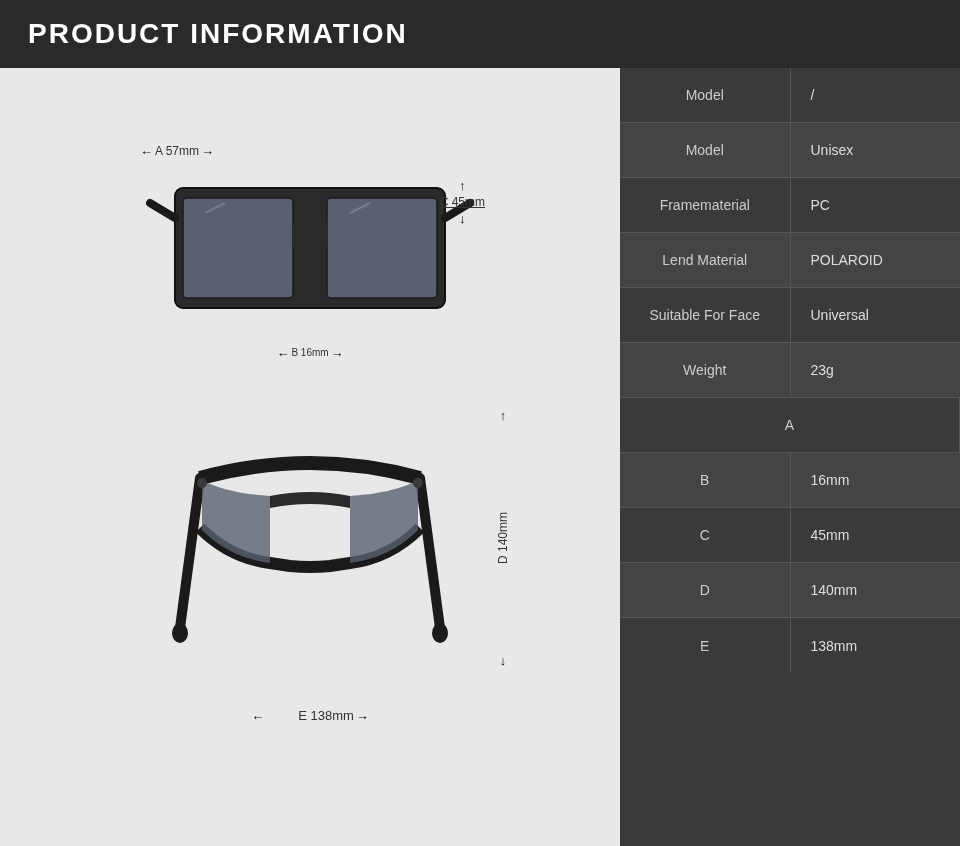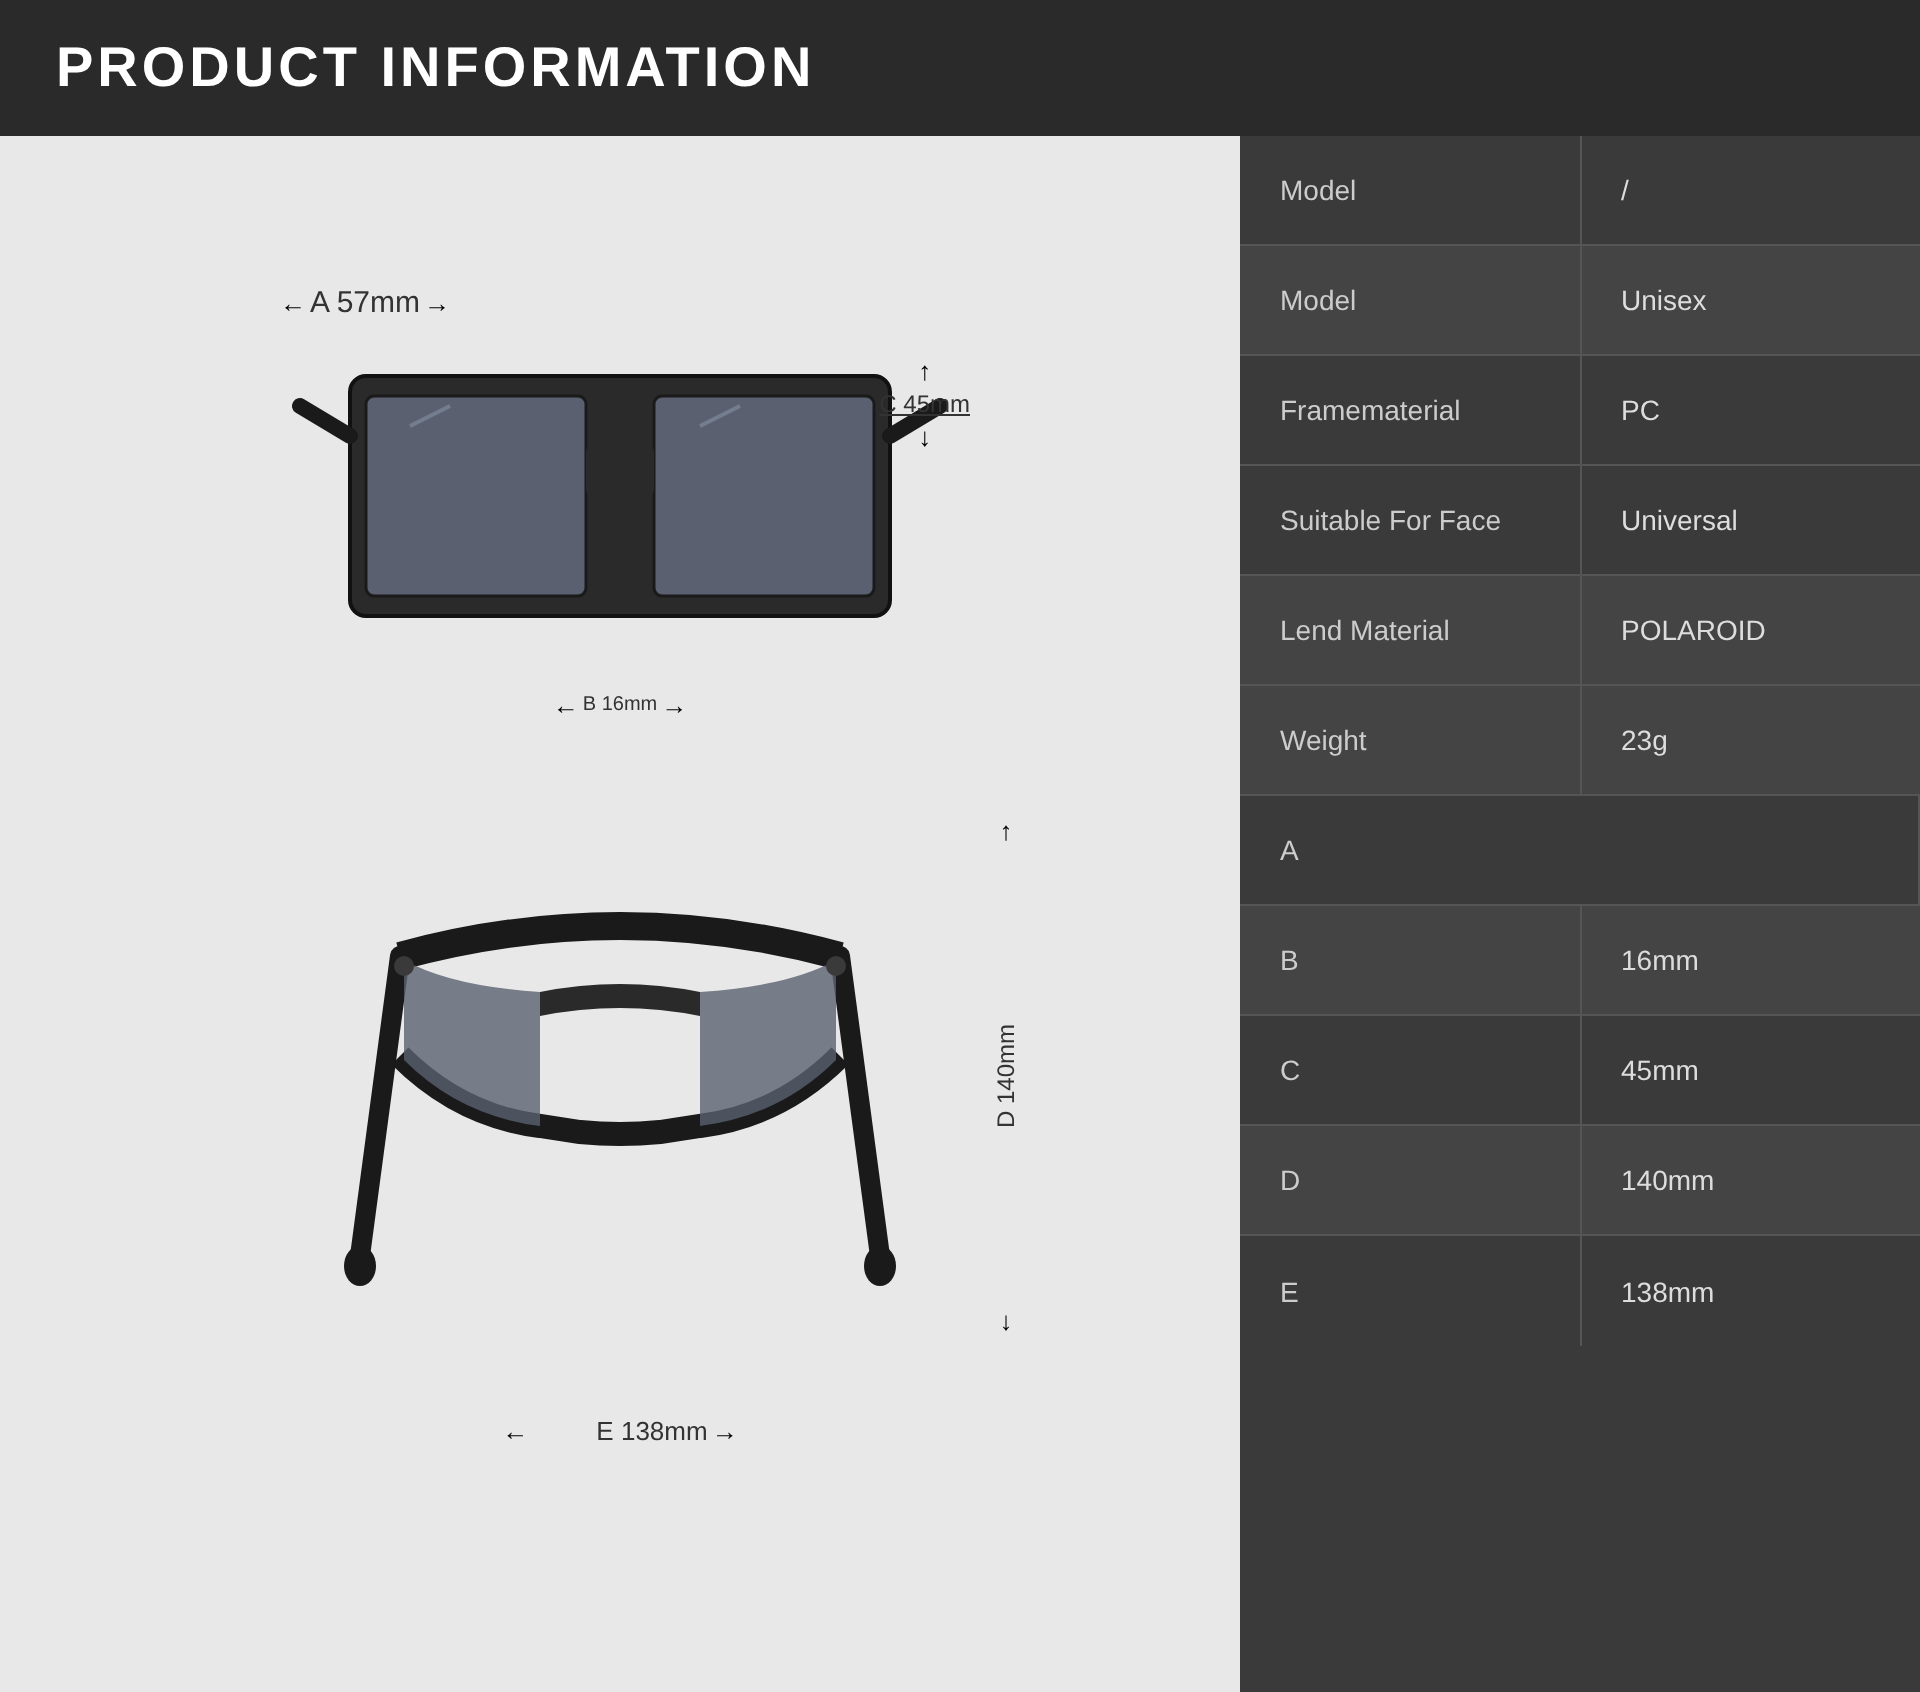--- a/index.html
+++ b/index.html
@@ -81,20 +81,21 @@
       border-bottom: none;
     }
     .spec-row.alt {
       background: #444;
     }
     .spec-key {
       flex: 1;
       padding: 12px 20px;
       color: #ccc;
       font-size: 14px;
+      text-align: center;
     }
     .spec-val {
       flex: 1;
       padding: 12px 20px;
       color: #ddd;
       font-size: 14px;
       text-align: left;
     }
     .divider-line {
       width: 1px;
@@ -112,21 +113,21 @@
   </div>
 
   <div class="content">
 
     <div class="left-panel">
 
       <div class="top-glasses-area">
 
         <div style="position:absolute; top:55px; left:60px; display:flex; align-items:center; gap:2px;">
           <span style="font-size:13px;">←</span>
-          <span style="font-size:15px; color:#333;">A 57mm</span>
+          <span style="font-size:12px; color:#333;">A 57mm</span>
           <span style="font-size:13px;">→</span>
         </div>
 
         <svg width="330" height="200" viewBox="0 0 330 200" style="margin-top:20px;">
 
           <rect x="30" y="40" width="270" height="120" rx="8" ry="8" fill="#2a2a2a" stroke="#111" stroke-width="2"></rect>
 
           <rect x="38" y="50" width="110" height="100" rx="4" ry="4" fill="#5a6070" stroke="#1a1a1a" stroke-width="1.5"></rect>
 
           <rect x="182" y="50" width="110" height="100" rx="4" ry="4" fill="#5a6070" stroke="#1a1a1a" stroke-width="1.5"></rect>
@@ -205,29 +206,29 @@
         <div class="spec-row alt">
           <div class="spec-key">Model</div>
           <div class="divider-line"></div>
           <div class="spec-val">Unisex</div>
         </div>
         <div class="spec-row">
           <div class="spec-key">Framematerial</div>
           <div class="divider-line"></div>
           <div class="spec-val">PC</div>
         </div>
+        <div class="spec-row alt">
+          <div class="spec-key">Lend Material</div>
+          <div class="divider-line"></div>
+          <div class="spec-val">POLAROID</div>
+        </div>
         <div class="spec-row">
           <div class="spec-key">Suitable For Face</div>
           <div class="divider-line"></div>
           <div class="spec-val">Universal</div>
-        </div>
-        <div class="spec-row alt">
-          <div class="spec-key">Lend Material</div>
-          <div class="divider-line"></div>
-          <div class="spec-val">POLAROID</div>
         </div>
         <div class="spec-row alt">
           <div class="spec-key">Weight</div>
           <div class="divider-line"></div>
           <div class="spec-val">23g</div>
         </div>
         <div class="spec-row">
           <div class="spec-key">A</div>
           <div class="divider-line"></div>
         </div>

